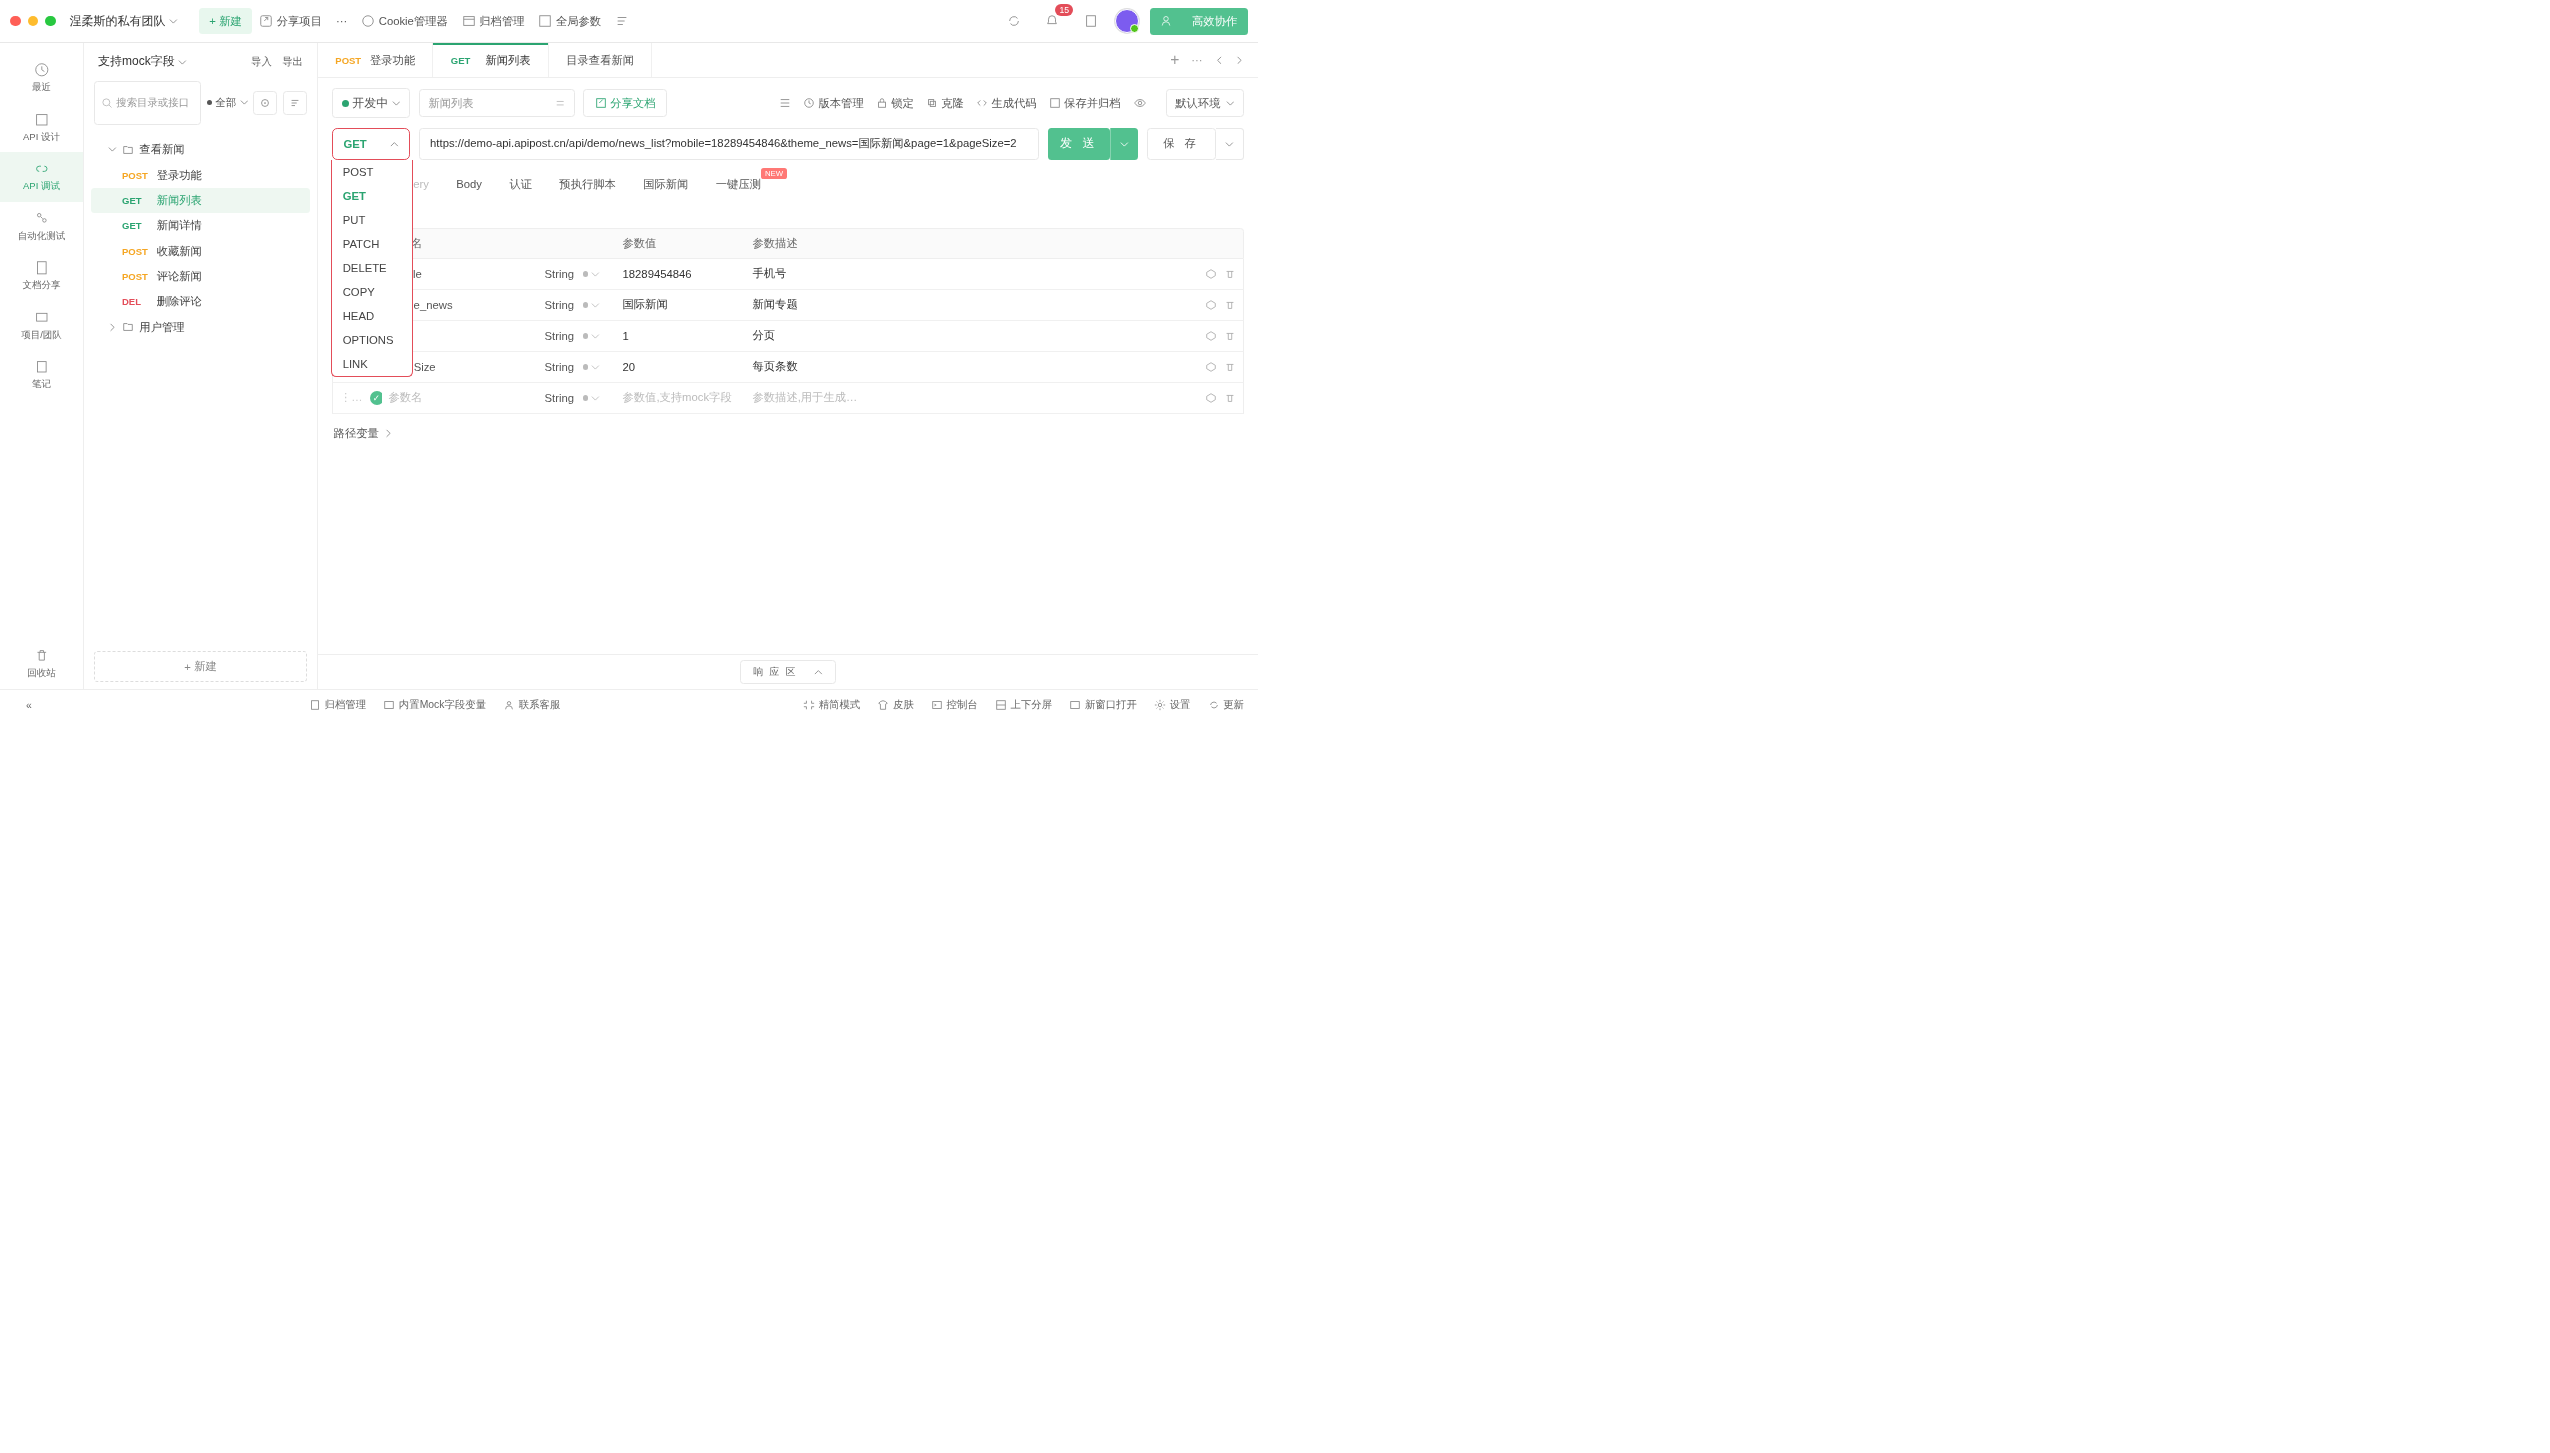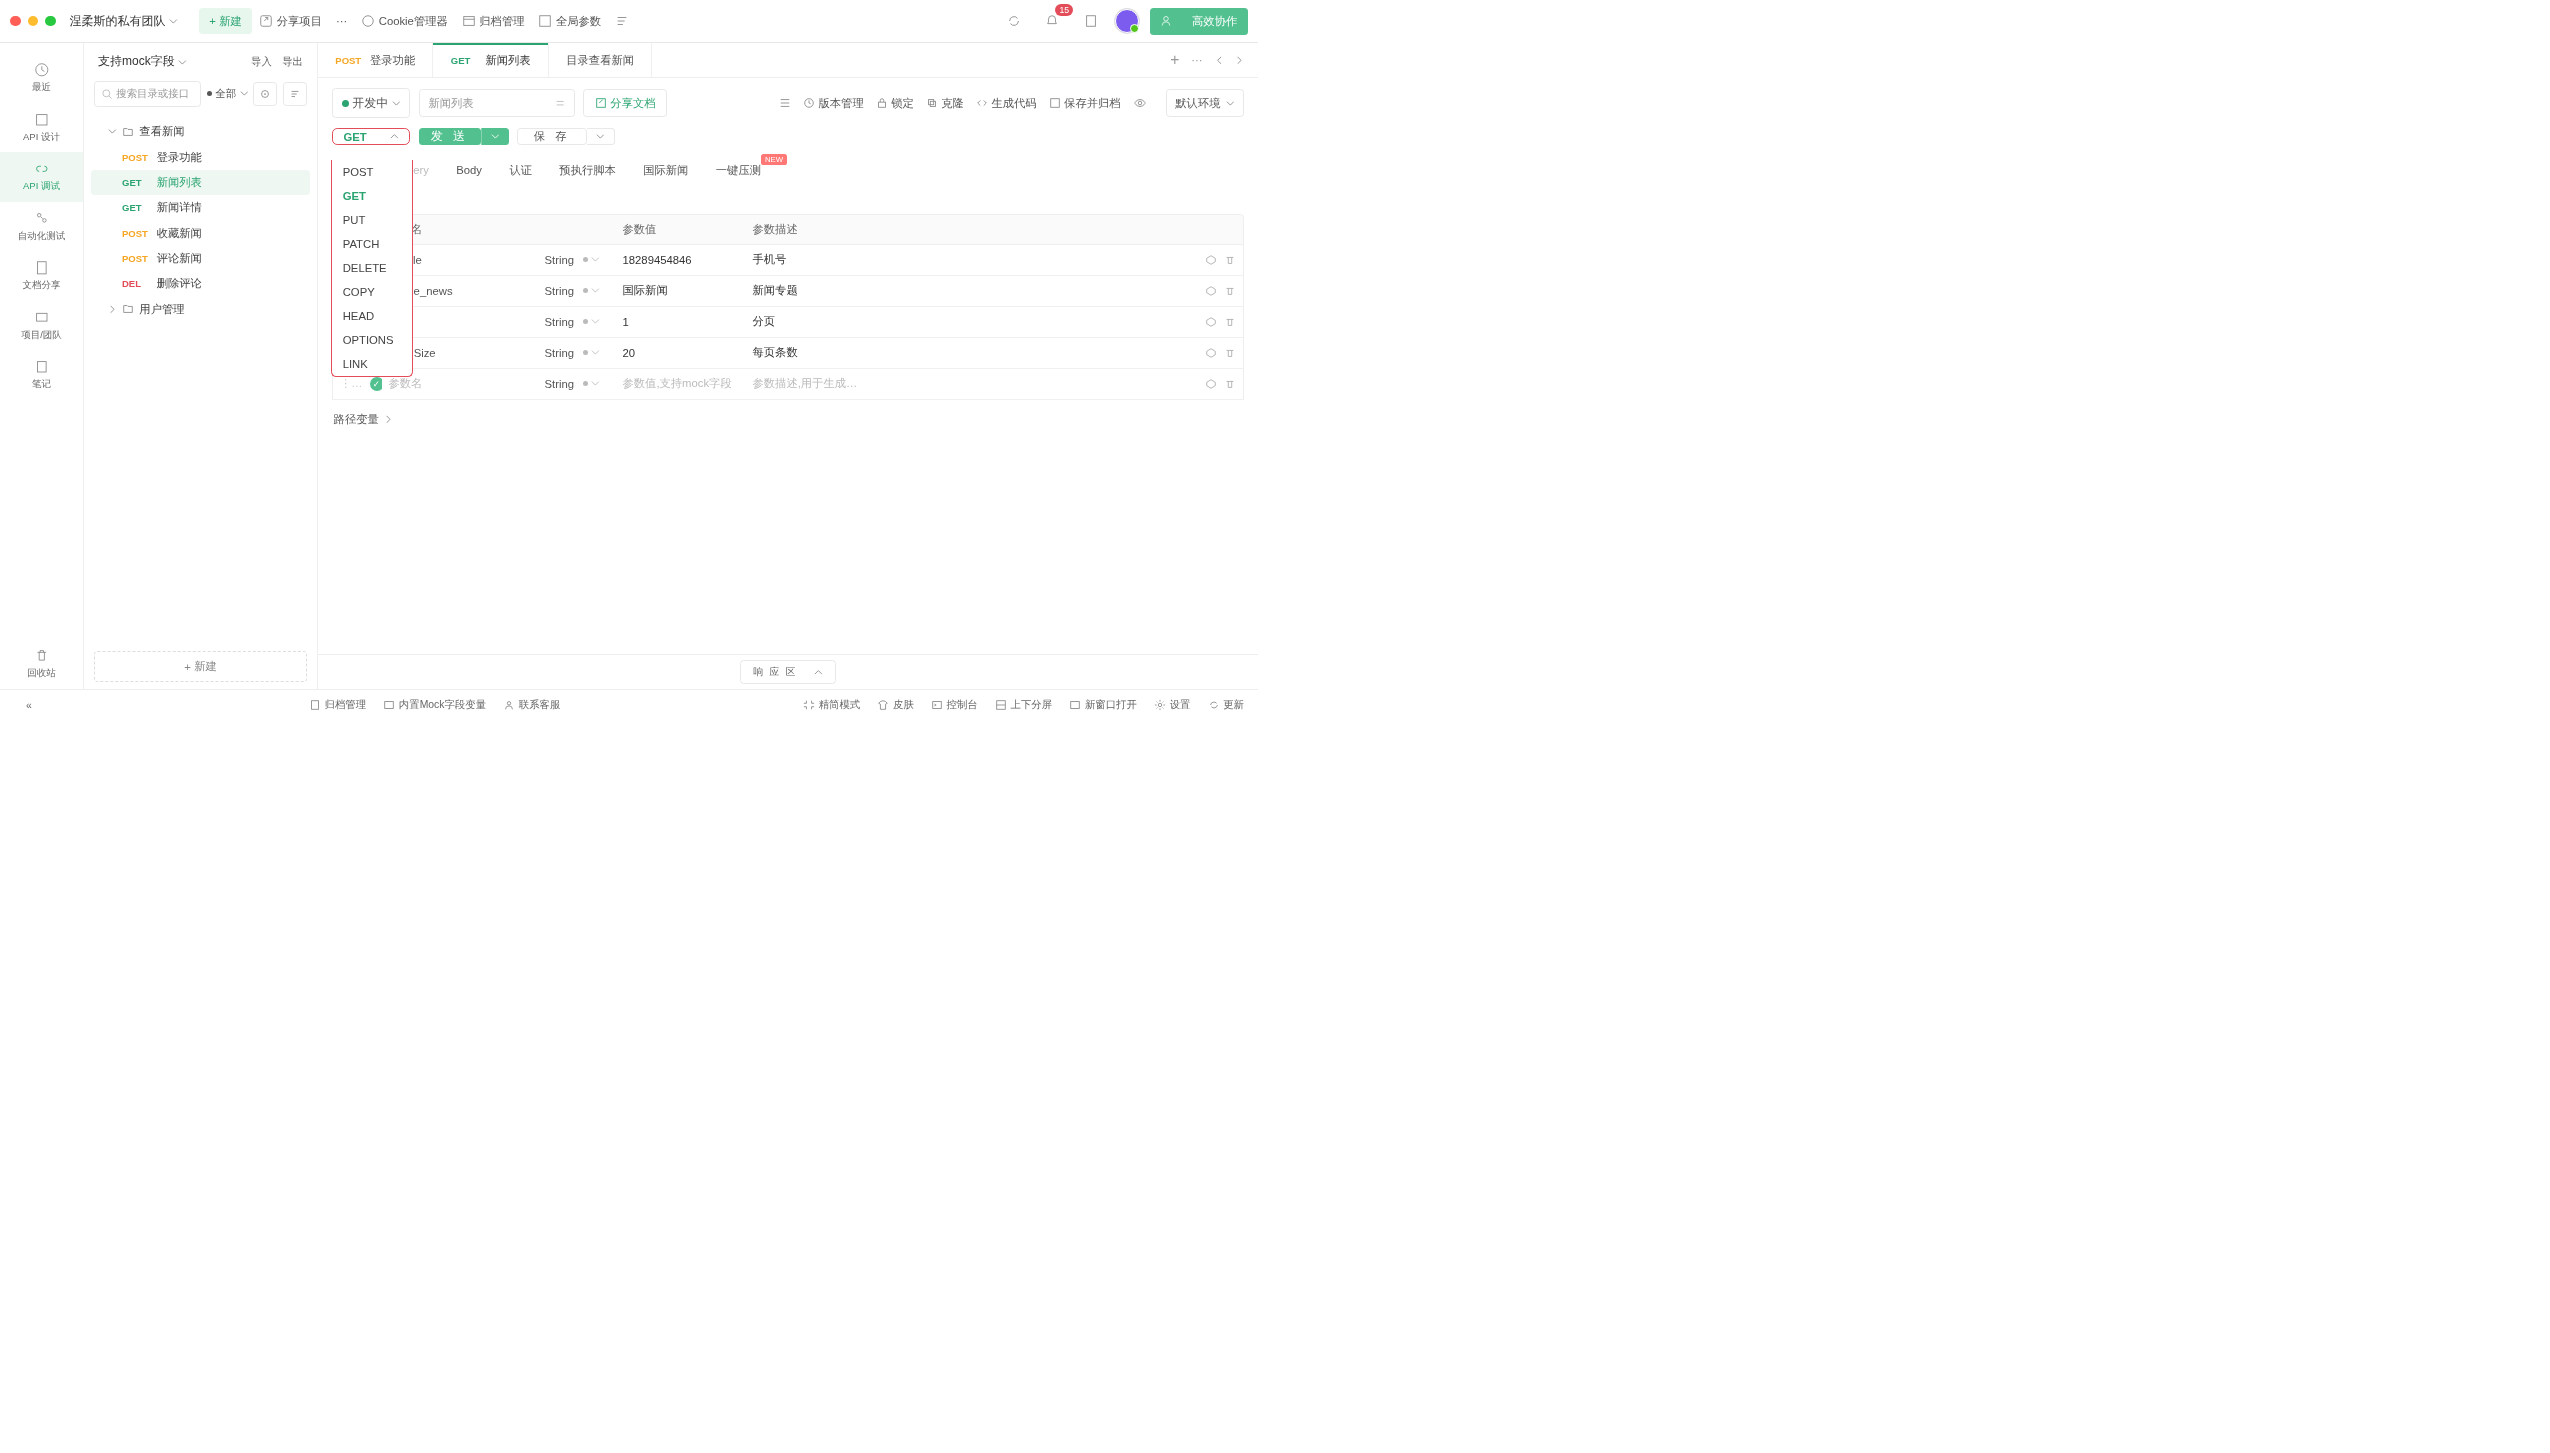--- a/index.html
+++ b/index.html
@@ -29,21 +29,21 @@
 .leftnav-item.active { background: #eef7f1; color: #2ba471; }
 .leftnav-spacer { flex: 1; }
 
 
 .sidebar { width: 234px; border-right: 0.9px solid #eee; display: flex; flex-direction: column; }
 .sb-header { display: flex; align-items: center; justify-content: space-between; padding: 10.4px 14px; }
 .sb-title { font-size: 12px; font-weight: 500; display: flex; align-items: center; gap: 3.5px; }
 .sb-io { display: flex; gap: 10.4px; font-size: 10.4px; color: #666; }
 .sb-io span { cursor: pointer; }
 .sb-search { display: flex; align-items: center; gap: 5.2px; padding: 0 10.4px 8.7px; }
-.sb-search-box { flex: 1; display: flex; align-items: center; gap: 3.5px; background: #fff; border: 0.9px solid #e8e8e8; border-radius: 3.5px; padding: 5px 7px; font-size: 10.4px; color: #999; }
+.sb-search-box { flex: 1; display: flex; align-items: center; gap: 3.5px; background: #fff; border: 0.9px solid #e8e8e8; border-radius: 3.5px; padding: 14px 7px; font-size: 10.4px; color: #999; }
 .sb-filter { display: flex; align-items: center; gap: 3.5px; font-size: 10.4px; color: #555; cursor: pointer; }
 .sb-icb { width: 24px; height: 24px; border: 0.9px solid #e8e8e8; border-radius: 3.5px; display: flex; align-items: center; justify-content: center; cursor: pointer; color: #888; }
 .sb-tree { flex: 1; overflow: auto; padding: 3.5px 7px; }
 .tree-row { display: flex; align-items: center; gap: 5.2px; padding: 5.2px 7px; border-radius: 3.5px; cursor: pointer; font-size: 11.3px; }
 .tree-row.active { background: #eef7f1; }
 .tree-indent-1 { padding-left: 17.3px; }
 .tree-indent-2 { padding-left: 31px; }
 .method-tag { font-size: 9.5px; font-weight: 600; min-width: 29.5px; text-align: left; }
 .m-post { color: #f5a623; } .m-get { color: #2ba471; } .m-del { color: #e34d59; }
 .tree-label { color: #444; }
@@ -454,20 +454,21 @@
           <div class="method-opt">PUT</div>
           <div class="method-opt">PATCH</div>
           <div class="method-opt">DELETE</div>
           <div class="method-opt">COPY</div>
           <div class="method-opt">HEAD</div>
           <div class="method-opt">OPTIONS</div>
           <div class="method-opt">LINK</div>
 
         </div>
       </div>
+      <input class="url-input" value="https://demo-api.apipost.cn/api/demo/news_list?mobile=18289454846&amp;theme_news=国际新闻&amp;page=1&amp;pageSize=2" style="">
       <button class="btn-send">
           <span>发 送</span>
         </button>
       <div class="btn-send-split">
         <svg class="chev" viewBox="0 0 10 10">
             <path d="M1 3l4 4 4-4" stroke="#fff" fill="none"></path>
           </svg>
       </div>
       <button class="btn-save">
           <span>保 存</span>

